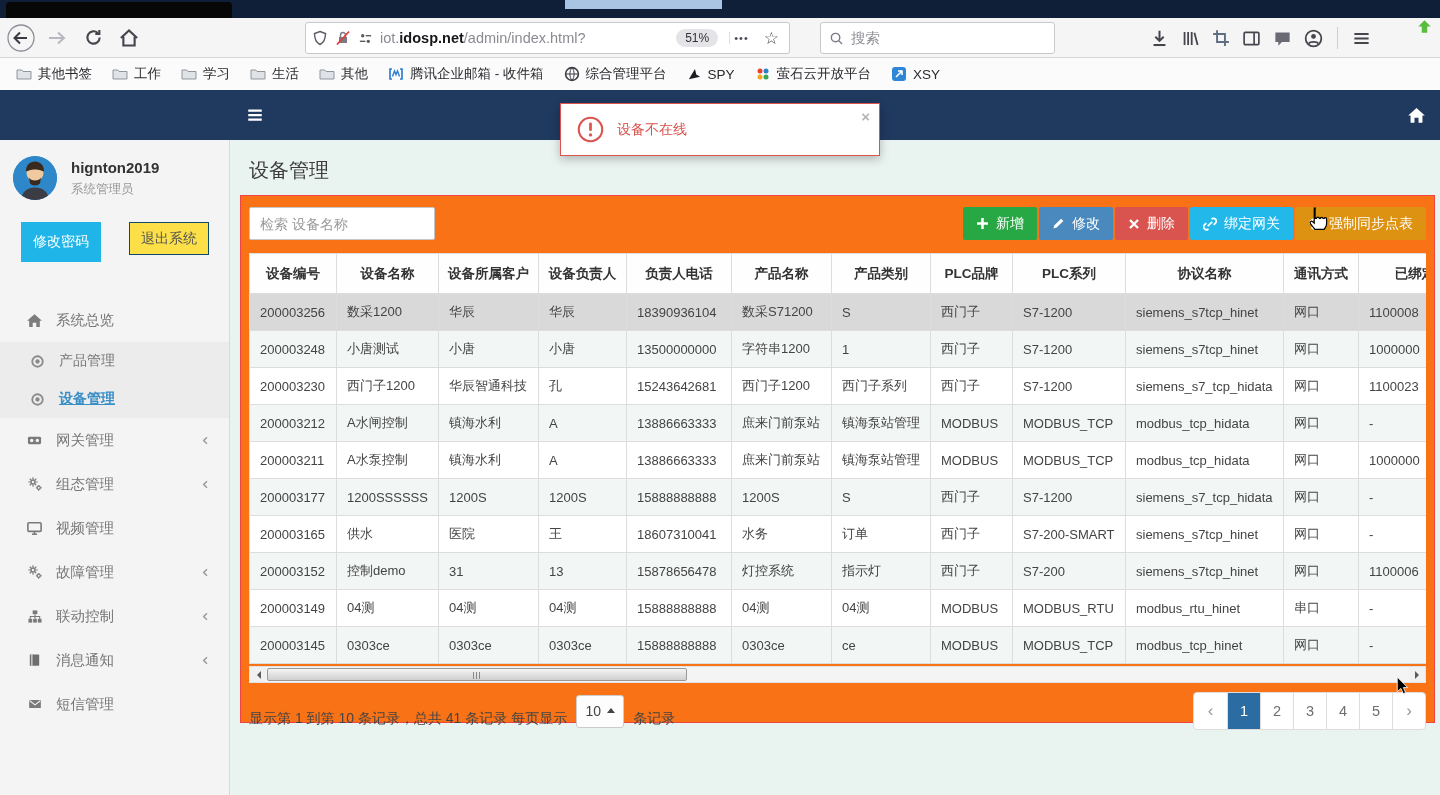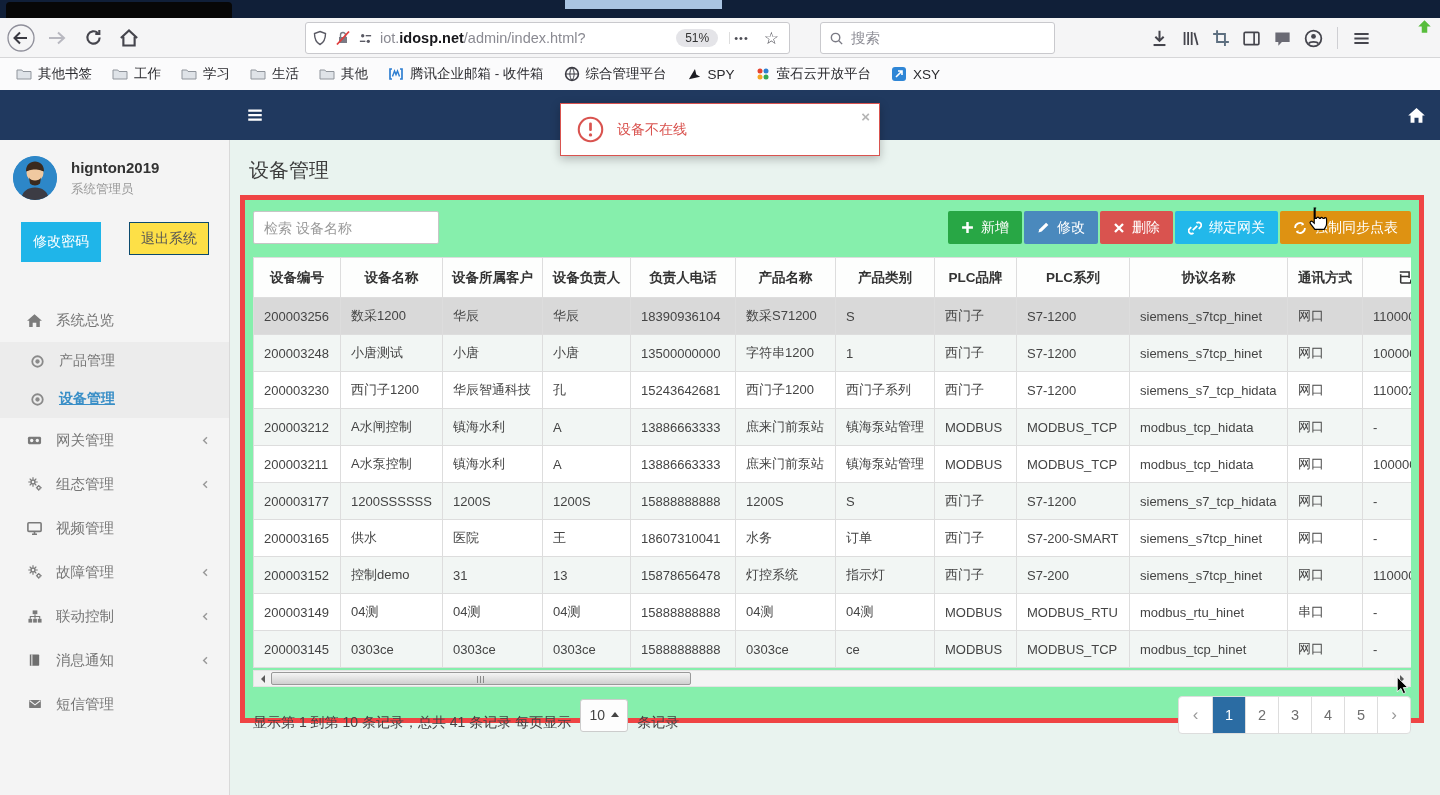--- a/index.html
+++ b/index.html
@@ -50,21 +50,21 @@
 .mi .ic{width:17px;margin-right:13px;color:#8a8a8a}
 .mi .chev{position:absolute;right:18px;width:12px;margin:0}
 .mi.parent-active{background:#e2e2e2;border-left:4px solid #20395f;padding-left:22px;color:#444;font-weight:bold}
 .mi.sub{height:38px;background:#ececec;padding-left:29px;font-size:14px}
 .mi.sub.active{color:#3a8fc7}
 .mi.sub.active .mi-label{text-decoration:underline;font-weight:bold}
 
 
 .main{position:absolute;left:230px;top:140px;right:0;bottom:0;background:#e9f3ef}
 .page-title{font-size:20px;color:#3c3c3c;margin:17px 0 0 19px}
-.panel{position:absolute;left:10px;right:16px;top:55px;height:528px;background:#86efac;border:5px solid #ef4444}
+.panel{position:absolute;left:10px;right:5px;top:55px;height:528px;background:#f97316;border:1px solid #ef4444}
 .panel-toolbar{display:flex;justify-content:space-between;align-items:center;padding:11px 8px 4px 8px}
 .search-input{width:186px;height:33px;border:1px solid #c6c6c6;background:#fff;padding:0 10px;font-size:14px;font-family:inherit;color:#333;border-radius:2px}
 .search-input::placeholder{color:#9a9a9a}
 .actions{display:flex;gap:2px}
 .abtn{height:33px;border:none;color:#fff;font-size:14px;font-family:inherit;display:flex;align-items:center;gap:7px;padding:0 13px;border-radius:2px}
 .tblwrap{margin:9px 8px 0 8px;overflow:hidden}
 table{border-collapse:collapse;table-layout:fixed;background:#fff}
 th,td{border:1px solid #ddd;font-size:13px;white-space:nowrap;overflow:hidden}
 th{height:40px;font-size:13.5px;font-weight:bold;color:#333;text-align:center;background:#fdfefd}
 td{height:37px;padding-left:10px;color:#444}

